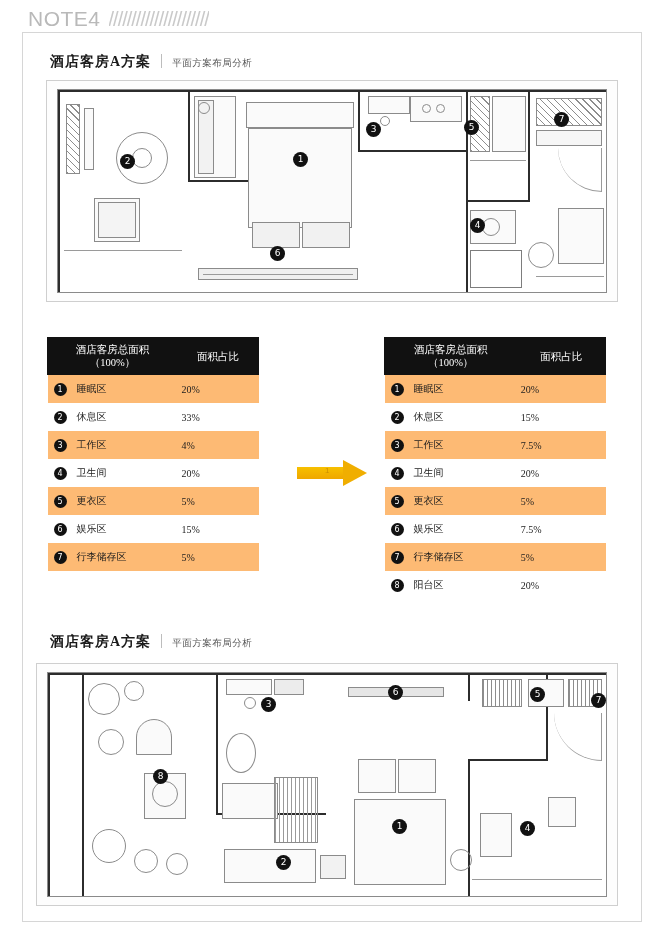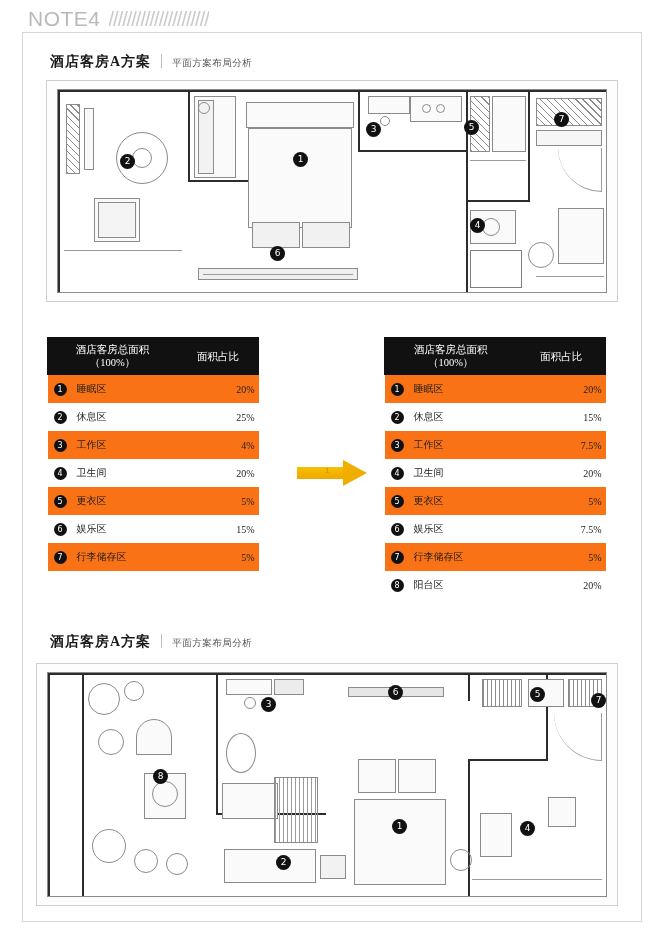--- a/index.html
+++ b/index.html
@@ -179,29 +179,29 @@
     font-size: 10.5px;
     font-weight: normal;
     padding: 5px 4px;
     text-align: center;
     line-height: 1.25;
     border: 1px solid #111;
   }
   .tbl td {
     font-size: 10px;
     padding: 7px 4px;
-    text-align: right;
+    text-align: left;
     color: #1d1d1d;
     border: none;
   }
   .tbl td.lbl {
     text-align: left;
     padding-left: 6px;
   }
-  .tbl tr.odd td { background: #f97316; }
+  .tbl tr.odd td { background: #fdba74; }
   .tbl tr.even td { background: #ffffff; }
   .num-badge {
     display: inline-block;
     width: 13px;
     height: 13px;
     border-radius: 50%;
     background: #111;
     color: #fff;
     font-size: 8px;
     line-height: 13px;
@@ -344,21 +344,21 @@
     <tr class="odd">
       <td class="lbl">
         <span class="num-badge">1</span><span class="lbl-text">睡眠区</span>
       </td>
       <td>20%</td>
     </tr>
     <tr class="even">
       <td class="lbl">
         <span class="num-badge">2</span><span class="lbl-text">休息区</span>
       </td>
-      <td>25%</td>
+      <td>33%</td>
     </tr>
     <tr class="odd">
       <td class="lbl">
         <span class="num-badge">3</span><span class="lbl-text">工作区</span>
       </td>
       <td>4%</td>
     </tr>
     <tr class="even">
       <td class="lbl">
         <span class="num-badge">4</span><span class="lbl-text">卫生间</span>

